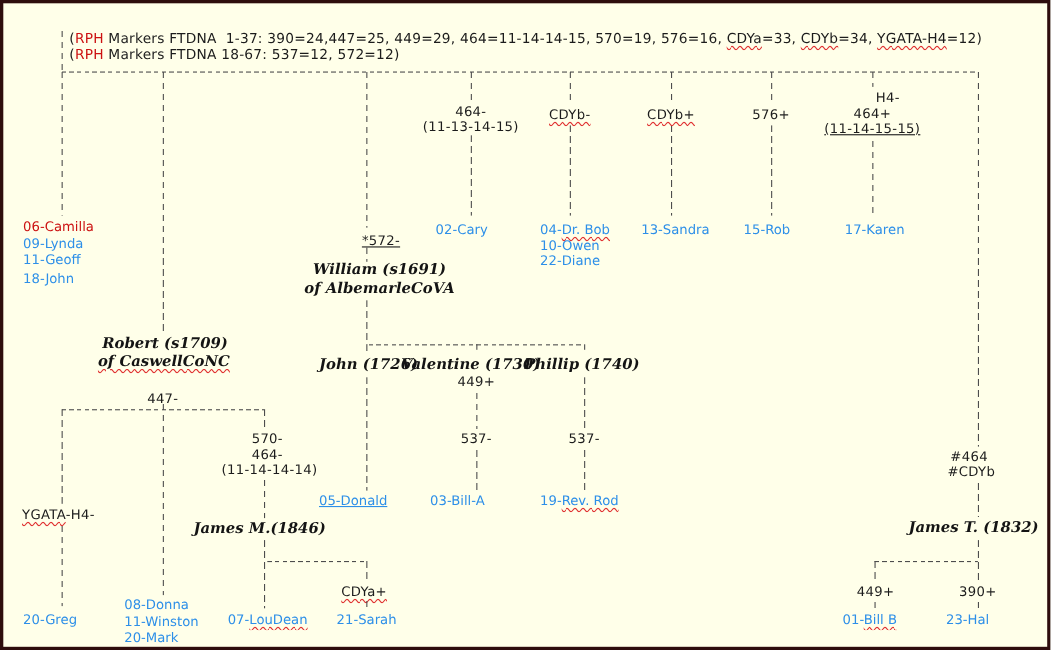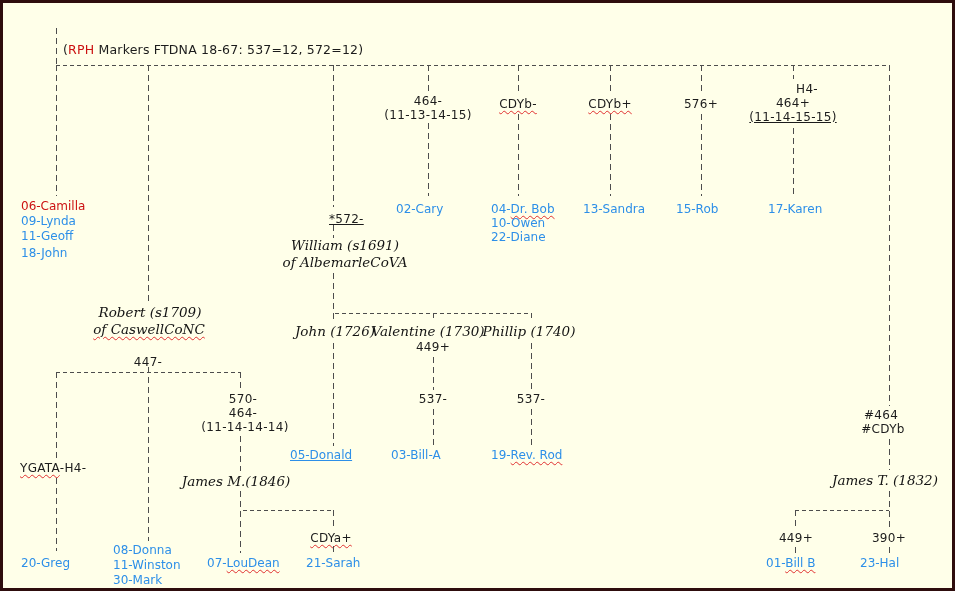--- a/index.html
+++ b/index.html
@@ -14,30 +14,31 @@
     font-size:12px;color:#1c1c1c;
     overflow:hidden;
   }
   .abs{position:absolute;white-space:pre;}
   .ctr{transform:translateX(-50%);text-align:center;}
   .navy{color:#0000A8;}
   .red{color:#CC1111;}
   .blue{color:#2D8FE8;}
   .mk{color:#1c1c1c;letter-spacing:.3px;}
   .hdr{font-size:12.5px;letter-spacing:.2px;}
-  .anc{font-family:"DejaVu Serif","Liberation Serif",serif;font-style:italic;font-size:13.5px;color:#141414;letter-spacing:0;}
+  .anc{font-family:"DejaVu Serif","Liberation Serif",serif;font-style:italic;font-size:13.5px;color:#141414;letter-spacing:0;font-weight:bold;}
   .wavy{text-decoration-line:underline;text-decoration-style:wavy;text-decoration-color:#e03030;text-decoration-thickness:1px;text-underline-offset:2px;}
   .vl{position:absolute;width:1.4px;background:repeating-linear-gradient(180deg,#4d4d4d 0px,#4d4d4d 6px,rgba(0,0,0,0) 6px,rgba(0,0,0,0) 10px);}
   .hl{position:absolute;height:1.4px;background:repeating-linear-gradient(90deg,#4d4d4d 0px,#4d4d4d 4px,rgba(0,0,0,0) 4px,rgba(0,0,0,0) 7px);}
 </style>
 </head>
 <body>
 
 <div id="canvas">
 
+  <div class="abs hdr" style="left:60px;top:24px;"><span>(</span><span class="red">RPH</span><span> Markers FTDNA  1-37: 390=24,447=25, 449=29, 464=11-14-14-15, 570=19, 576=16, </span><span class="wavy">CDYa</span><span>=33, </span><span class="wavy">CDYb</span><span>=34, </span><span class="wavy">YGATA-H4</span><span>=12)</span></div>
   <div class="abs hdr" style="left:60px;top:39px;"><span>(</span><span class="red">RPH</span><span> Markers FTDNA 18-67: 537=12, 572=12)</span></div>
 
   <div class="vl" style="left:53px;top:25px;height:37px;"></div>
   <div class="hl" style="left:53px;top:62px;width:833px;"></div>
 
   <div class="vl" style="left:53px;top:62px;height:131px;"></div>
   <div class="vl" style="left:145px;top:62px;height:236px;"></div>
   <div class="vl" style="left:330px;top:62px;height:142px;"></div>
   <div class="vl" style="left:425px;top:62px;height:26px;"></div>
   <div class="vl" style="left:425px;top:120px;height:73px;"></div>
@@ -105,21 +106,21 @@
   <div class="hl" style="left:53px;top:369px;width:184px;"></div>
 
   <div class="vl" style="left:53px;top:369px;height:86px;"></div>
   <div class="abs mk" style="left:17px;top:458px;"><span class="wavy">YGATA</span><span>-H4-</span></div>
   <div class="vl" style="left:53px;top:475px;height:73px;"></div>
   <div class="abs blue" style="left:18px;top:553px;">20-Greg</div>
 
   <div class="vl" style="left:145px;top:364px;height:174px;"></div>
   <div class="abs blue" style="left:110px;top:540px;">08-Donna</div>
   <div class="abs blue" style="left:110px;top:555px;">11-Winston</div>
-  <div class="abs blue" style="left:110px;top:570px;">30-Mark</div>
+  <div class="abs blue" style="left:110px;top:570px;">20-Mark</div>
 
   <div class="vl" style="left:237px;top:369px;height:18px;"></div>
   <div class="abs mk ctr" style="left:240px;top:389px;">570-</div>
   <div class="abs mk ctr" style="left:240px;top:403px;">464-</div>
   <div class="abs mk ctr" style="left:242px;top:417px;">(11-14-14-14)</div>
   <div class="vl" style="left:237px;top:433px;height:35px;"></div>
   <div class="abs anc ctr" style="left:233px;top:470px;">James M.(1846)</div>
   <div class="vl" style="left:237px;top:488px;height:62px;"></div>
   <div class="abs blue" style="left:204px;top:553px;"><span>07-</span><span class="wavy">LouDean</span></div>
 

